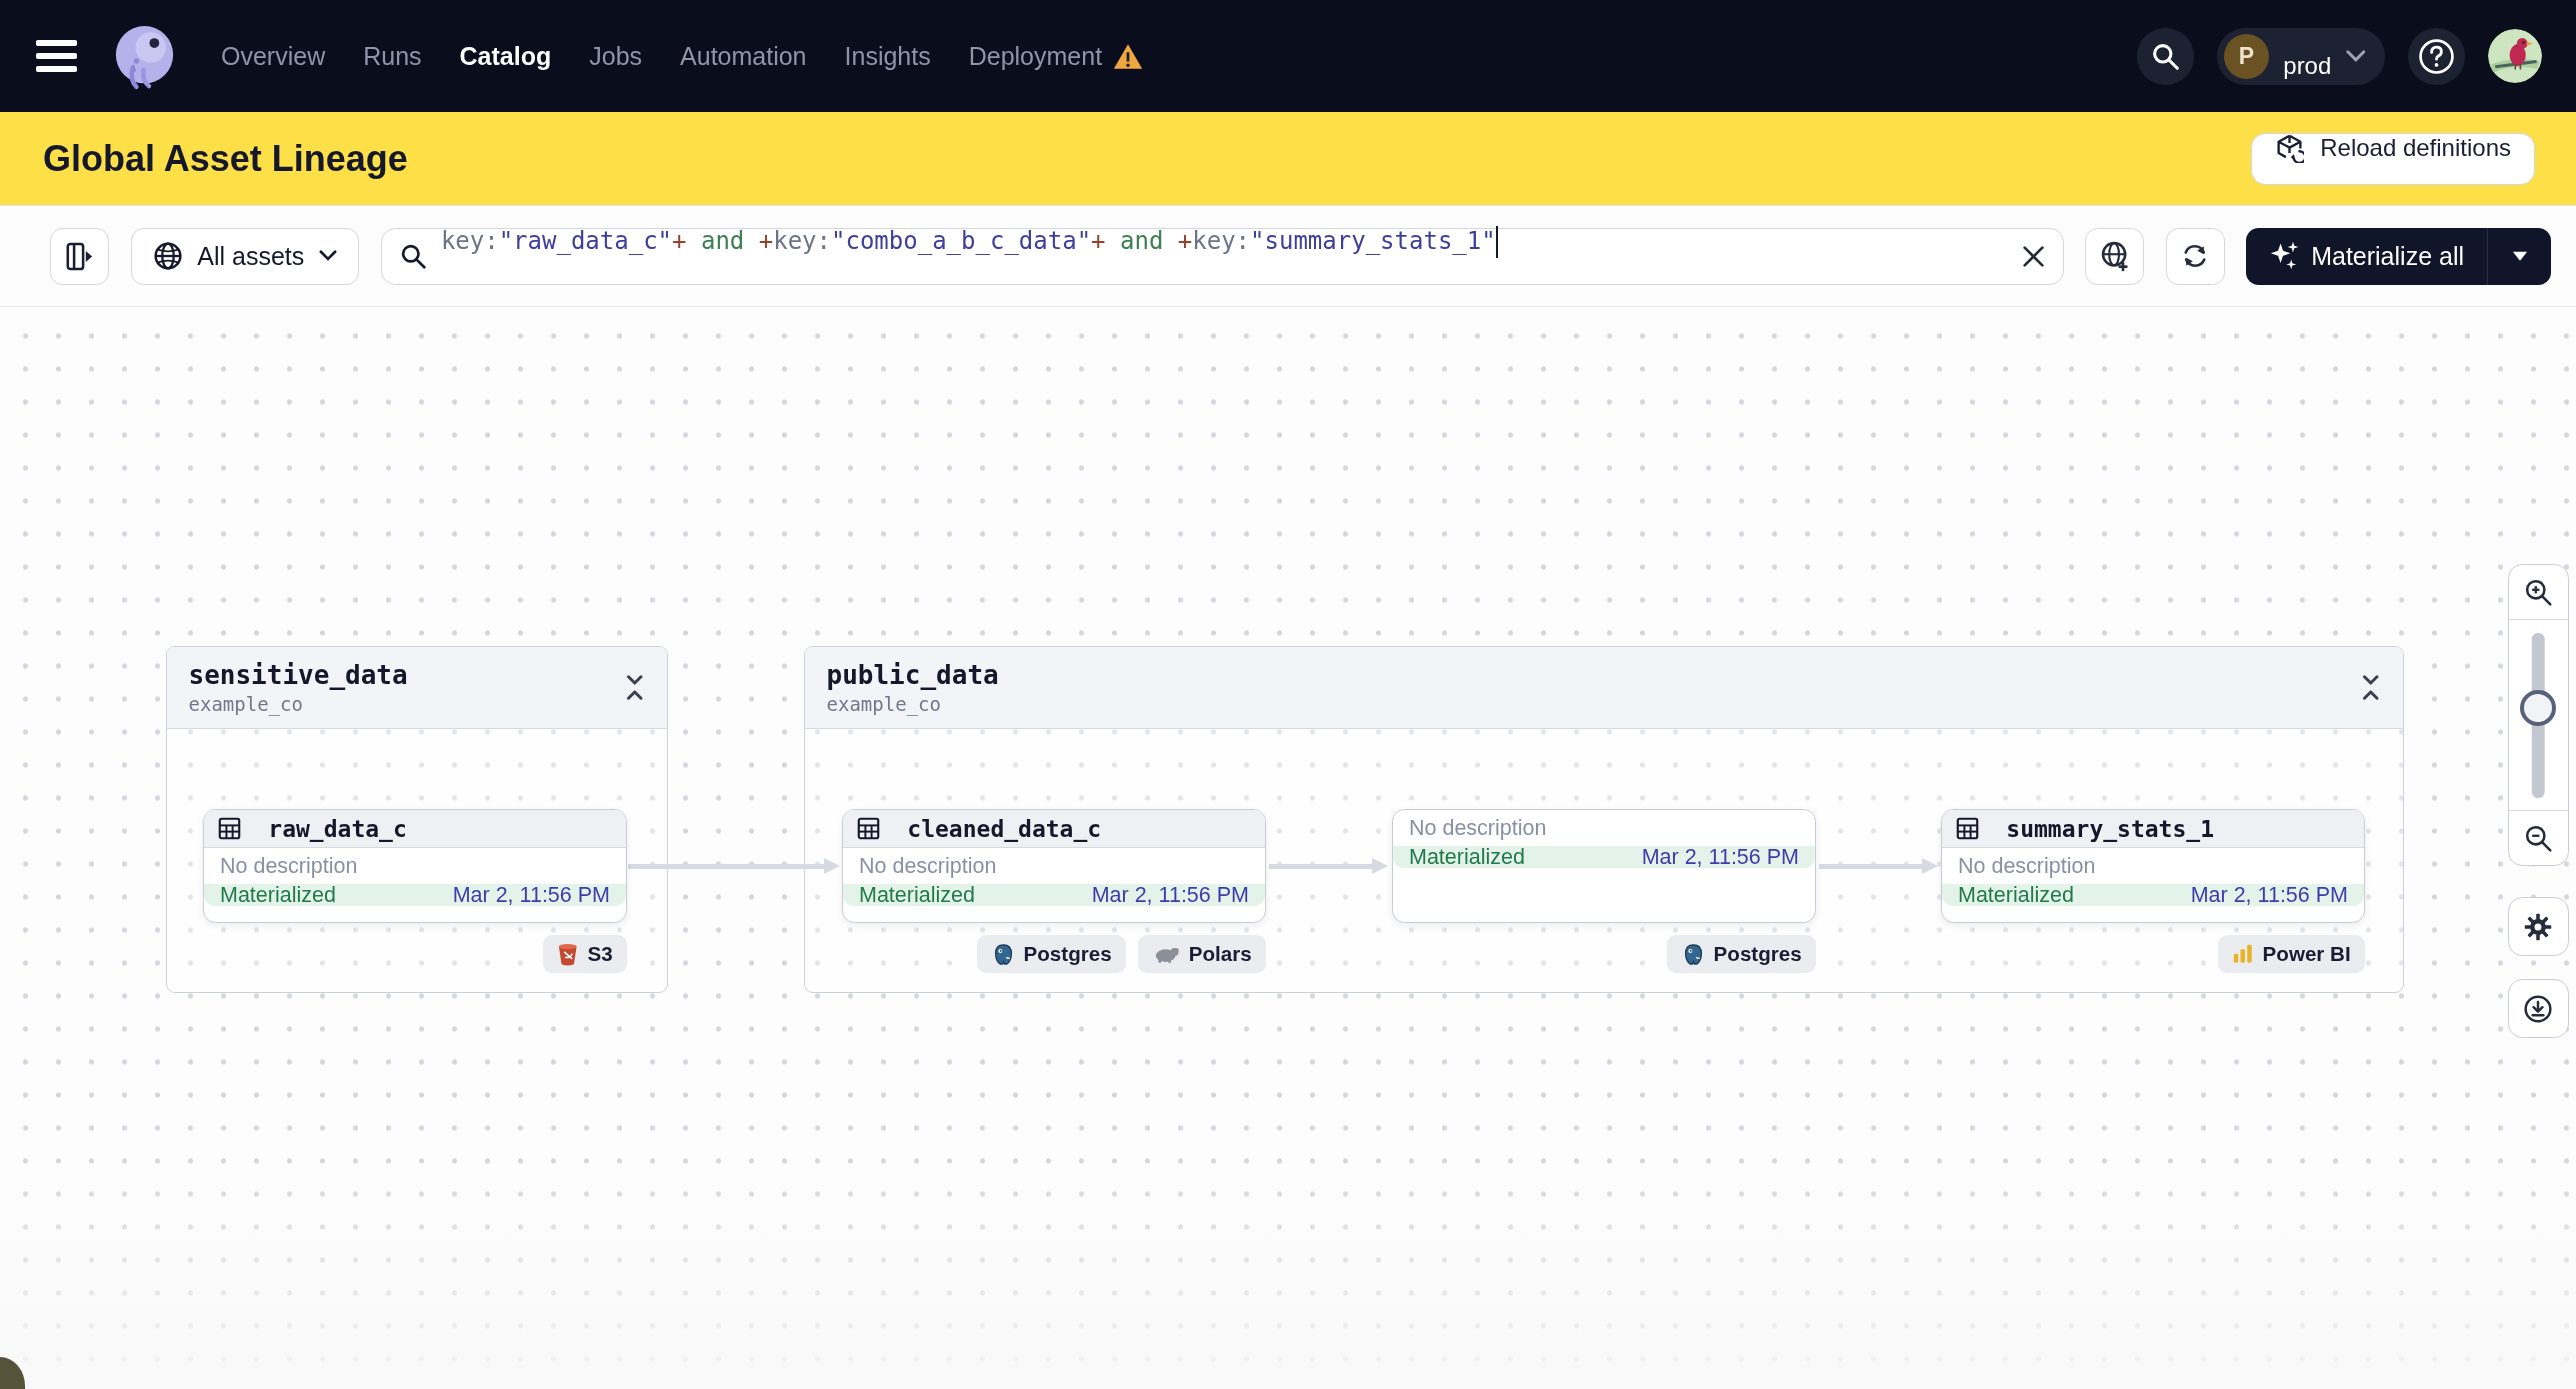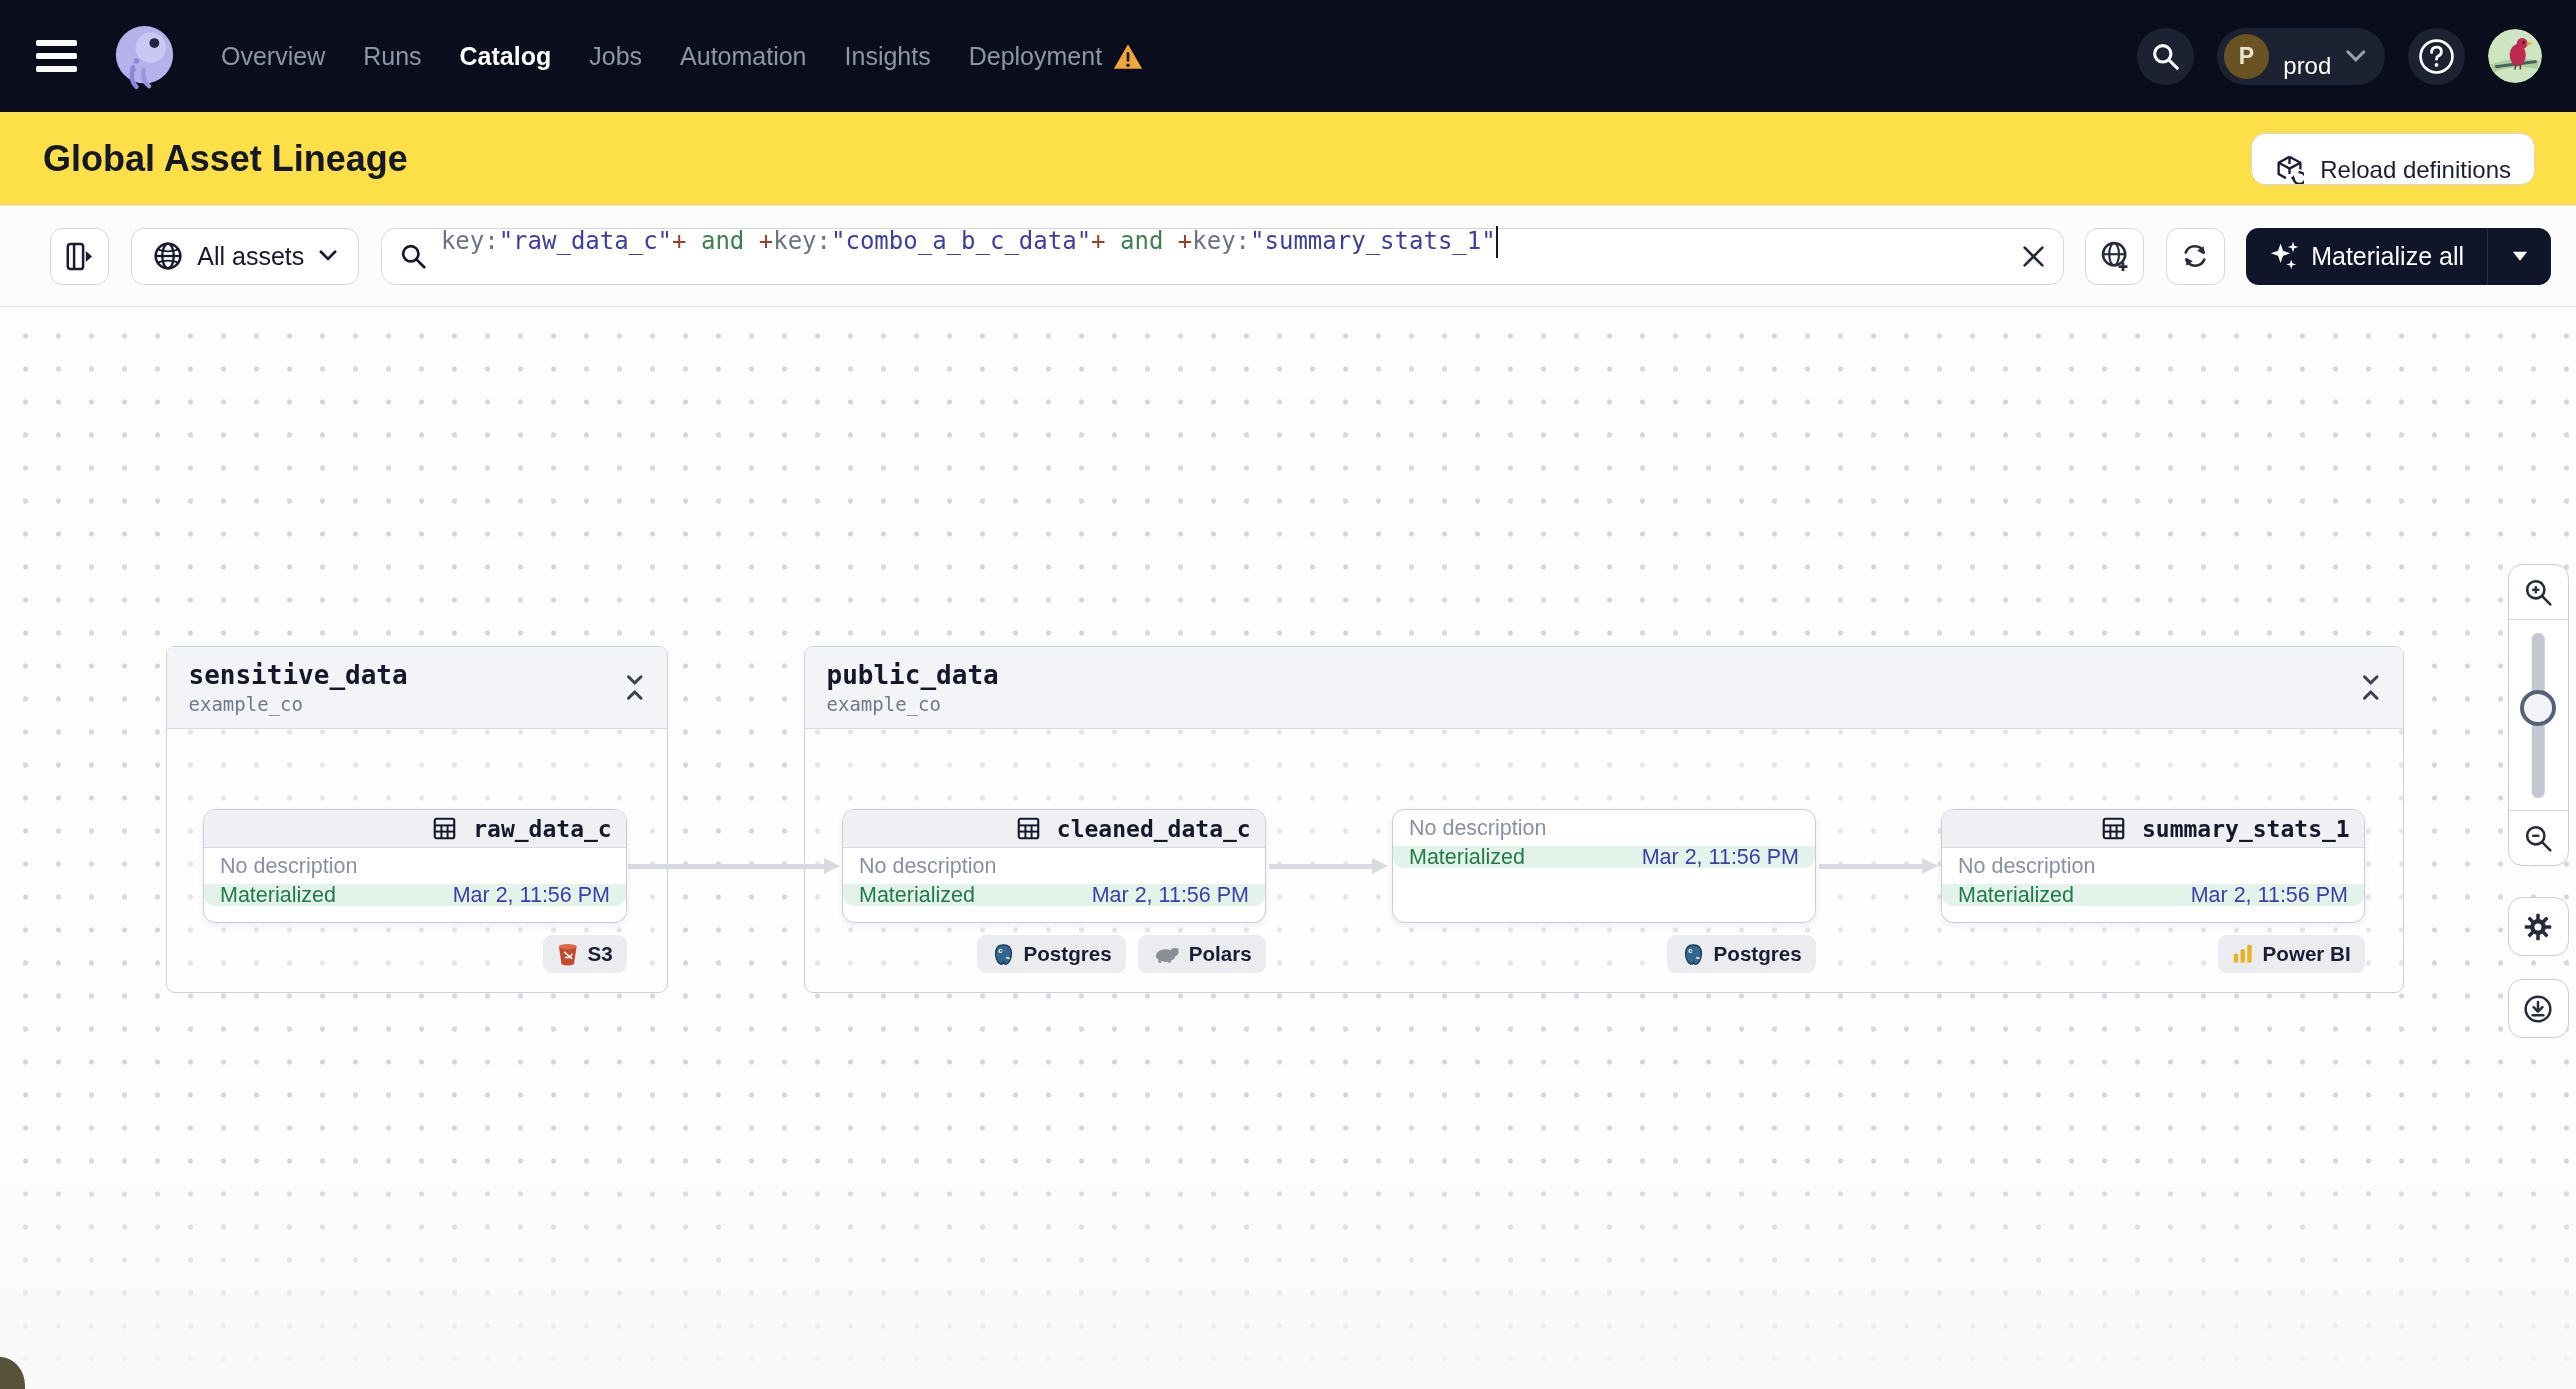--- a/index.html
+++ b/index.html
@@ -27,21 +27,21 @@
     color:#ece3cf; font-size:23px; font-weight:700; display:flex; align-items:center; justify-content:center; }
   .env-name { color:#fff; font-size:24px; font-weight:500;margin-top:20px; }
   .user-avatar { width:54px; height:54px; border-radius:50%; overflow:hidden; cursor:pointer; }
 
   
   .titlebar { position:absolute; left:0; top:112px; width:2576px; height:94px;
     background:#fde047; border-bottom:0.9px solid #e3e5ea; display:flex; align-items:center; }
   .page-title { margin-left:43px; font-size:36px; font-weight:600; color:#15172b; }
   .reload-btn { position:absolute; right:41px; top:20.6px; height:52px; padding:0 23px;
     border:1.8px solid #d4d7de; border-radius:14.3px; background:#fff; display:flex;
-    align-items:flex-end; gap:16px; font-size:24px; font-weight:500; color:#1a1d33; cursor:pointer; }
+    align-items:flex-start; gap:16px; font-size:24px; font-weight:500; color:#1a1d33; cursor:pointer; }
 
   
   .filterbar { position:absolute; left:0; top:206px; width:2576px; height:101px;
     background:#fcfcfd; border-bottom:0.9px solid #e3e5ea; display:flex; align-items:center;
     padding:0 25px 0 50px; gap:21.5px; }
   .sq-btn { width:59px; height:57px; border:1.8px solid #d4d7de; border-radius:12.5px;
     background:#fff; display:flex; align-items:center; justify-content:center; cursor:pointer; flex:0 0 auto; }
   .scope-btn { height:57px; border:1.8px solid #d4d7de; border-radius:12.5px; background:#fff;
     display:flex; align-items:center; gap:14.3px; padding:0 21.5px; cursor:pointer; flex:0 0 auto; }
   .scope-label { font-size:25px; color:#15172b; font-weight:500; }
@@ -73,21 +73,21 @@
   .group-header { height:82px; background:#f3f4f7; border-bottom:1.8px solid #d6d9df;
     border-radius:7.2px 7.2px 0 0; display:flex; align-items:center; padding:0 21.5px; }
   .group-titles { display:flex; flex-direction:column; gap:3.6px; }
   .group-name { font-size:26px; font-weight:700; color:#15182b; }
   .group-sub { font-size:19px; color:#70778c; }
   .group-collapse { margin-left:auto; cursor:pointer; display:flex; }
 
   .asset-node { position:absolute; width:424px; height:114px; border:1.8px solid #c7ccd5;
     border-radius:12.5px; background:#fff; box-shadow:0 2.7px 7.2px rgba(20,23,40,.07); cursor:pointer; }
   .asset-header { height:38px; background:#eff0f4; border-bottom:0.9px solid #d7dae0;
-    border-radius:10.7px 10.7px 0 0; display:flex; align-items:center; gap:17px; padding:0 14.3px;justify-content:flex-end; }
+    border-radius:10.7px 10.7px 0 0; display:flex; align-items:center; gap:27px; padding:0 14.3px; }
   .asset-name { font-size:23px; font-weight:600; color:#15182b; }
   .asset-body { height:36px; display:flex; align-items:center; padding:0 16px; }
   .asset-desc { font-size:21.5px; color:#8a90a3; }
   .asset-footer { height:22px; background:#e3f3e9; border-radius:0 0 10.7px 10.7px;
     display:flex; align-items:center; justify-content:space-between; padding:0 16px; }
   .asset-status { font-size:21.5px; color:#217a4a; }
   .asset-time { font-size:21.5px; color:#3c3caa; }
 
   .badge-row { position:absolute; display:flex; gap:12.5px; }
   .badge { height:38px; background:#ebecf0; border-radius:9px; display:flex;

